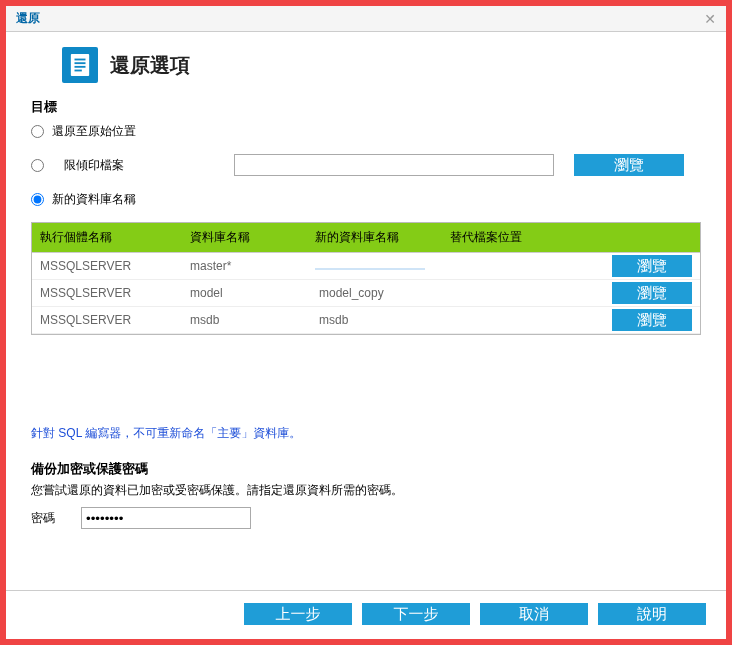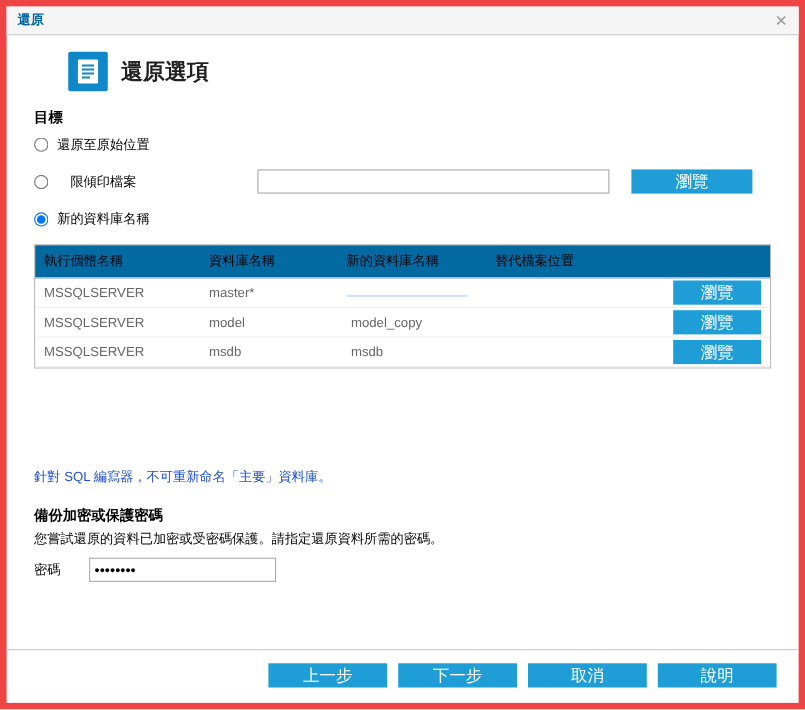--- a/index.html
+++ b/index.html
@@ -15,21 +15,21 @@
     .section-label { font-weight: bold; font-size: 13px; margin-bottom: 4px; }
     .section-sub { font-size: 12px; margin-bottom: 10px; }
     .radio-row { display: flex; align-items: center; gap: 8px; margin-bottom: 12px; min-height: 22px; }
     .radio-row input[type=radio] { margin: 0; }
     .radio-row label { cursor: pointer; }
     .textbox { width: 320px; height: 22px; border: 1px solid #aaa; padding: 2px 4px; }
     .btn-primary { background: #1f9dd7; color: #fff; border: none; height: 22px; padding: 0 20px; min-width: 110px; cursor: pointer; font-size: 15px; text-align: center; }
     .browse-layout { display: flex; align-items: center; gap: 20px; }
     .browse-layout .textbox { margin-left: 60px; }
     .table { border: 1px solid #bbb; width: 100%; margin-top: 8px; }
-    .thead { background: #0369a1; display: flex; padding: 6px 8px; border-bottom: 1px solid #ccc; font-weight: normal; }
+    .thead { background: #84cc16; display: flex; padding: 6px 8px; border-bottom: 1px solid #ccc; font-weight: normal; }
     .trow { display: flex; padding: 2px 8px; align-items: center; border-bottom: 1px solid #eee; color: #666; }
     .col1 { width: 150px; }
     .col2 { width: 125px; }
     .col3 { width: 135px; }
     .col4 { width: 120px; }
     .col5 { flex: 1; text-align: right; }
     .editable { display: inline-block; min-width: 110px; padding: 1px 4px; }
     .editable.selected { background: #cfe4f7; }
     .note { margin-top: 90px; margin-bottom: 18px; color: #1d4ed8; }
     .pwd-section .section-label { margin-bottom: 4px; }

